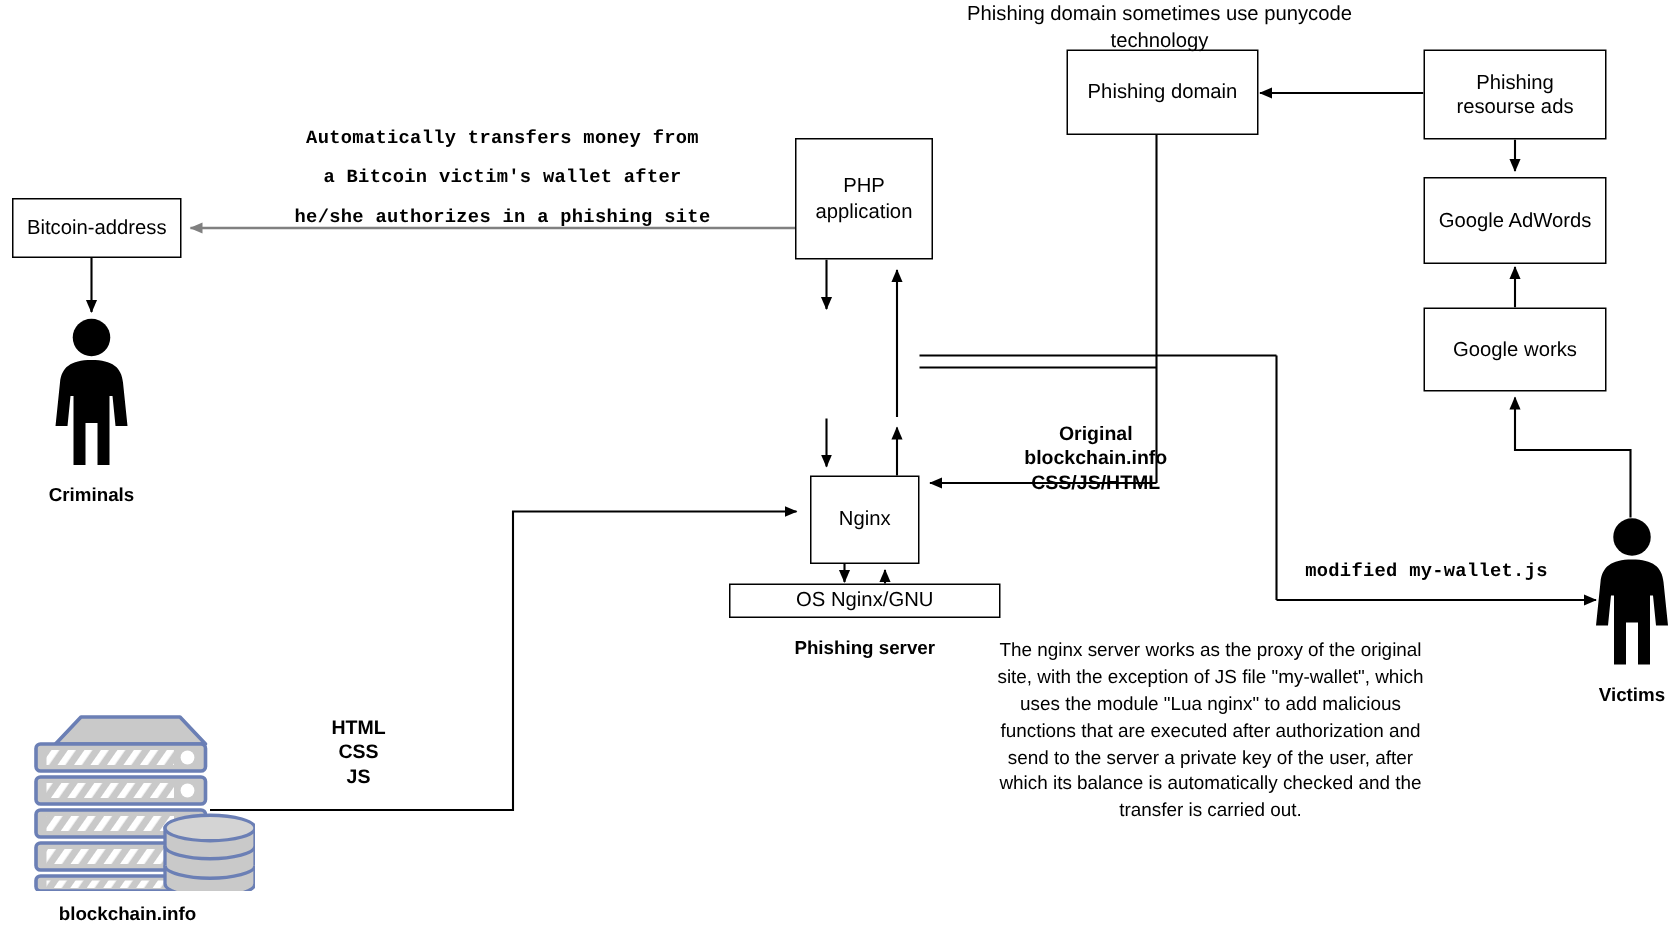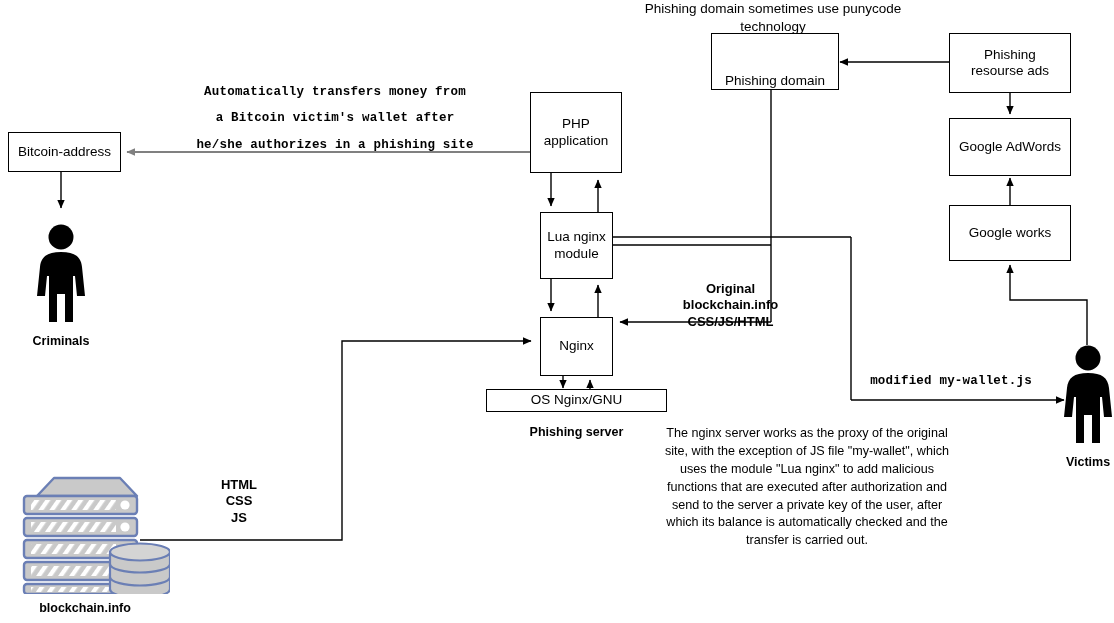--- a/index.html
+++ b/index.html
@@ -72,33 +72,30 @@
   </svg>
 
   <div class="box" style="left:8px;top:132px;width:113px;height:40px;">
     <span>Bitcoin-address</span>
   </div>
 
   <div class="box" style="left:530px;top:92px;width:92px;height:81px;">
     <span>PHP application</span>
   </div>
 
-  <div class="box" style="left:540px;top:212px;width:73px;height:67px;">
-    <span>Lua nginx module</span>
-  </div>
 
   <div class="box" style="left:540px;top:317px;width:73px;height:59px;">
     <span>Nginx</span>
   </div>
 
   <div class="box" style="left:486px;top:389px;width:181px;height:23px;">
     <span>OS Nginx/GNU</span>
   </div>
 
-  <div class="box" style="left:711px;top:33px;width:128px;height:57px;align-items:flex-end;">
+  <div class="box" style="left:711px;top:33px;width:128px;height:57px;">
     <span>Phishing domain</span>
   </div>
 
   <div class="box" style="left:949px;top:33px;width:122px;height:60px;padding:0 8px;">
     <span>Phishing resourse ads</span>
   </div>
 
   <div class="box" style="left:949px;top:118px;width:122px;height:58px;">
     <span>Google AdWords</span>
   </div>
@@ -134,21 +131,21 @@
   </div>
 
   <div class="lbl para" style="left:656px;top:425px;width:302px;">
     <div>The nginx server works as the proxy of the original site, with the exception of JS file "my-wallet", which uses the module "Lua nginx" to add malicious functions that are executed after authorization and send to the server a private key of the user, after which its balance is automatically checked and the transfer is carried out.</div>
   </div>
 
   <div class="lbl cap" style="left:486px;top:425px;width:181px;">
     <div>Phishing server</div>
   </div>
 
-  <div class="person" style="left:25px;top:224px;width:72px;height:130px;">
+  <div class="person" style="left:25px;top:212px;width:72px;height:130px;">
     <svg width="72" height="102" viewBox="0 0 72 102">
       <circle cx="36" cy="13" r="12.5" fill="#000"></circle>
       <path d="M36,28 C22,28 16,33 15,43 L12,72 L20,72 L22,52 L24,52 L24,98
                L32,98 L32,70 L40,70 L40,98 L48,98 L48,52 L50,52 L52,72 L60,72
                L57,43 C56,33 50,28 36,28 Z" fill="#000"></path>
     </svg>
     <div class="cap" style="width:72px;margin-top:4px;">Criminals</div>
   </div>
 
   <div class="person" style="left:1052px;top:345px;width:72px;height:130px;">

